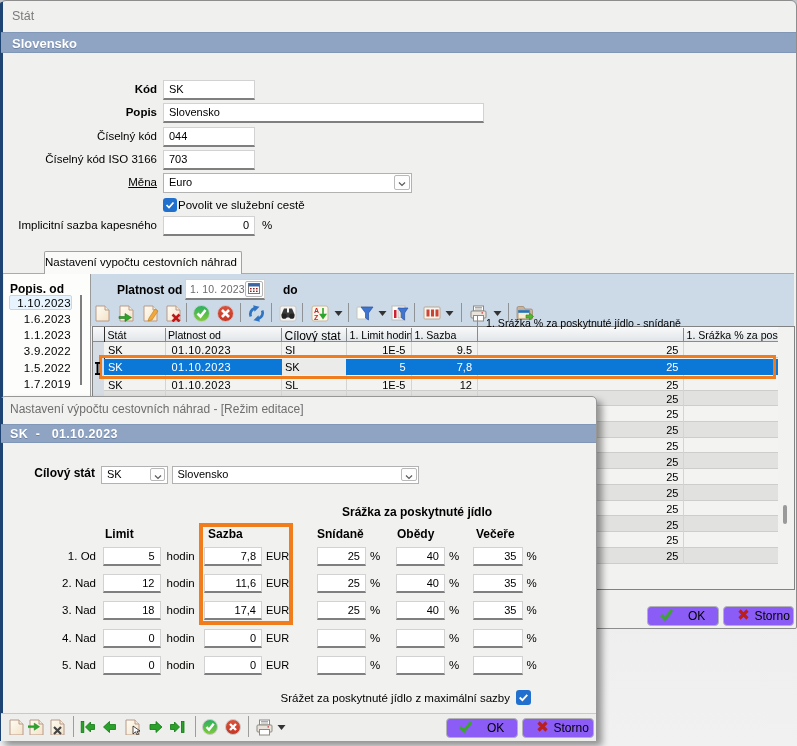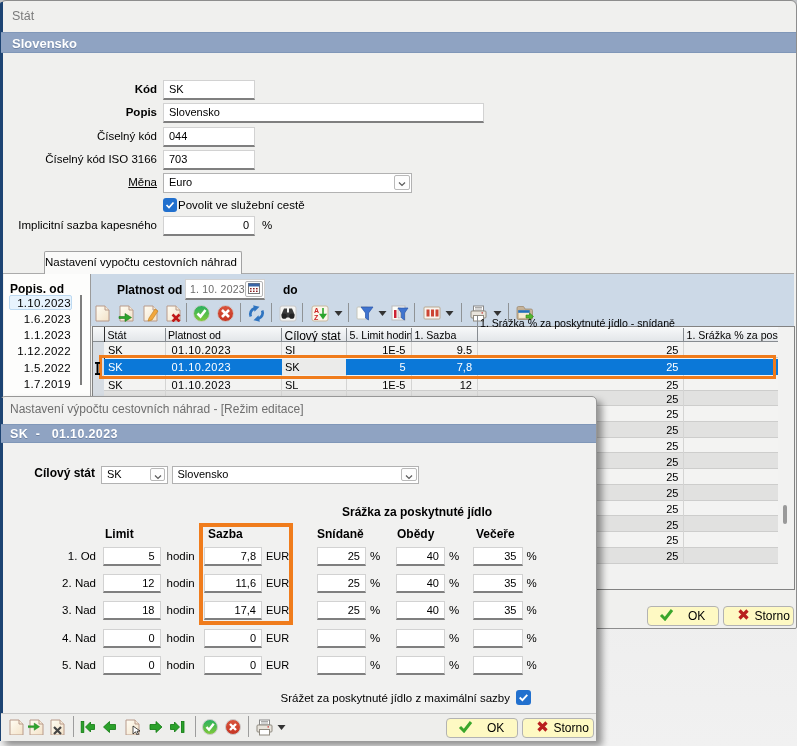--- a/index.html
+++ b/index.html
@@ -10,21 +10,21 @@
  box-sizing:border-box;font-size:11px;line-height:15px;padding:1px 5px 0 5px;white-space:nowrap;overflow:hidden;}
 .inp.r{text-align:right;}
 .lbl{position:absolute;white-space:nowrap;}
 .lbl.r{text-align:right;}
 .b{font-weight:bold;}
 .combo{position:absolute;background:#fff;border:1px solid #b2b2b2;box-sizing:border-box;}
 .combo .tx{position:absolute;left:5px;top:2px;font-size:11px;}
 .cbtn{position:absolute;right:1.5px;top:1.5px;bottom:1.5px;width:16px;background:#fdfdfd;border:1px solid #b9b9b9;border-radius:2px;box-sizing:border-box;}
 .chev{position:absolute;left:3px;top:4px;width:8px;height:8px;}
 .chev svg{display:block}
-.btn{position:absolute;background:#fef9c3;border:1px solid #b3b3b3;border-radius:4px;box-sizing:border-box;font-size:12px;}
+.btn{position:absolute;background:#8b5cf6;border:1px solid #b3b3b3;border-radius:4px;box-sizing:border-box;font-size:12px;}
 .btn .ic{position:absolute;top:50%;transform:translateY(-50%);}
 .btn .t{position:absolute;top:50%;transform:translateY(-50%);white-space:nowrap;}
 .sep{position:absolute;width:1px;background:#8f9396;}
 .bsep{position:absolute;width:1px;background:#9d9d9d;}
 .ck{position:absolute;background:#2170ce;border-radius:3px;}
 .ck svg{position:absolute;left:1px;top:1px;}
 .cell{position:absolute;box-sizing:border-box;white-space:nowrap;overflow:hidden;padding:1px 4px 0 4px;font-size:11px;}
 </style></head><body>
 
 <div class="abs" style="left:0;top:0;width:797px;height:629px;background:#f0f0ee;border:1px solid #8d8d8d;border-radius:6px 6px 2px 2px;box-sizing:border-box;"></div>
@@ -62,21 +62,21 @@
 <div class="lbl" style="left:262px;top:219px;font-size:11.5px;">%</div>
 <div class="abs" style="left:5px;top:254px;width:39px;height:19px;background:#ececeb;border:1px solid #ababab;border-bottom:none;border-radius:2px 2px 0 0;box-sizing:border-box;text-align:center;line-height:17px;font-size:11.5px;margin-left:44px;">Kurzy</div>
 <div class="abs" style="left:3px;top:273px;width:791px;height:324px;background:#f0f0ee;border-top:1px solid #ababab;box-sizing:border-box;"></div>
 <div class="abs" style="left:44px;top:251px;width:198px;height:23px;background:#fafaf9;border:1px solid #a2a2a2;border-bottom:none;border-radius:2px 2px 0 0;box-sizing:border-box;line-height:21px;font-size:11.5px;">Nastavení vypočtu cestovních náhrad</div>
 <div class="abs" style="left:4px;top:274px;width:87px;height:322px;background:#fdfdfc;border-right:1px solid #9b9b9b;box-sizing:border-box;"></div>
 <div class="lbl b" style="left:10px;top:282px;font-size:12px;">Popis. od</div>
 <div class="abs" style="left:9px;top:295px;width:63px;height:14.5px;background:#e7f3fd;border:1px solid #bcd9f1;border-radius:2px;box-sizing:border-box;"></div>
 <div class="lbl r" style="left:0;top:296.5px;width:71px;font-size:11.5px;letter-spacing:.3px;">1.10.2023</div>
 <div class="lbl r" style="left:0;top:312.8px;width:71px;font-size:11.5px;letter-spacing:.3px;">1.6.2023</div>
 <div class="lbl r" style="left:0;top:329.1px;width:71px;font-size:11.5px;letter-spacing:.3px;">1.1.2023</div>
-<div class="lbl r" style="left:0;top:345.40000000000003px;width:71px;font-size:11.5px;letter-spacing:.3px;">1.12.2022</div>
+<div class="lbl r" style="left:0;top:345.40000000000003px;width:71px;font-size:11.5px;letter-spacing:.3px;">3.9.2022</div>
 <div class="lbl r" style="left:0;top:361.70000000000005px;width:71px;font-size:11.5px;letter-spacing:.3px;">1.5.2022</div>
 <div class="lbl r" style="left:0;top:378.00000000000006px;width:71px;font-size:11.5px;letter-spacing:.3px;">1.7.2019</div>
 <div class="abs" style="left:79.8px;top:295px;width:2.5px;height:90px;background:#7e7e7e;"></div>
 <div class="abs" style="left:91px;top:274px;width:703px;height:52px;background:#ccd9e7;"></div>
 <div class="lbl b" style="left:117px;top:283px;font-size:12px;">Platnost od</div>
 <div class="abs" style="left:185px;top:279px;width:80px;height:21px;background:#fff;border:1px solid #d2d2d2;border-bottom:2px solid #7f7f7f;box-sizing:border-box;"></div>
 <div class="lbl" style="left:190px;top:283px;color:#6a6a6a;font-size:10.5px;letter-spacing:.2px;">1. 10. 2023</div>
 <div class="abs" style="left:244.5px;top:281px;width:18px;height:16px;background:#fdfdfd;border:1px solid #b5b5b5;border-radius:2px;box-sizing:border-box;">
     <svg width="12" height="11" viewBox="0 0 12 11" style="position:absolute;left:2px;top:1px;">
       <rect x="0.5" y="0.5" width="11" height="10" fill="#fff" stroke="#777"></rect>
@@ -205,23 +205,23 @@
     <path d="M1 3 Q1 1.5 2.5 1.5 L7 1.5 Q8 1.5 8.3 2.5 L9 4 L15 4 Q16.5 4 16.5 5.5 L16.5 13 Q16.5 14.5 15 14.5 L2.5 14.5 Q1 14.5 1 13 Z" fill="#c7b49a" stroke="#9a8468" stroke-width=".7"></path>
     <rect x="2.2" y="5.2" width="11.5" height="8.2" rx="1" fill="#f7ecd2" stroke="#b09a78" stroke-width=".6"></rect>
     <rect x="2.2" y="5.2" width="11.5" height="2.6" fill="#2471bd"></rect>
     <path d="M10 10 L13.5 10 L13.5 8 L17.5 11.5 L13.5 15 L13.5 13 L10 13 Z" fill="#52b830" stroke="#2f8516" stroke-width=".6"></path>
   </svg>
 <div class="abs" style="left:91.5px;top:325.5px;width:703px;height:264.0px;background:#f2f2f1;border:1px solid #828282;box-sizing:border-box;"></div>
 <div class="abs" style="left:92.5px;top:326.5px;width:685px;height:15.5px;background:linear-gradient(180deg,#f8f9fa,#e3e6e9);border-bottom:1px solid #878c91;box-sizing:border-box;"></div>
 <div class="cell" style="left:104px;top:328px;width:60.5px;height:14px;padding:1px 2px 0 2.5px;border-left:1px solid #878c91;font-size:10.6px;letter-spacing:0px;">Stát</div>
 <div class="cell" style="left:164.5px;top:328px;width:116.5px;height:14px;padding:1px 2px 0 2.5px;border-left:1px solid #878c91;font-size:10.6px;letter-spacing:0px;">Platnost od</div>
 <div class="cell" style="left:281px;top:328px;width:65px;height:14px;padding:1px 2px 0 2.5px;border-left:1px solid #878c91;font-size:12px;letter-spacing:0px;">Cílový stat</div>
-<div class="cell" style="left:346px;top:328px;width:65px;height:14px;padding:1px 2px 0 2.5px;border-left:1px solid #878c91;font-size:10.6px;letter-spacing:0px;">5. Limit hodin</div>
+<div class="cell" style="left:346px;top:328px;width:65px;height:14px;padding:1px 2px 0 2.5px;border-left:1px solid #878c91;font-size:10.6px;letter-spacing:0px;">1. Limit hodin</div>
 <div class="cell" style="left:411px;top:328px;width:65.5px;height:14px;padding:1px 2px 0 2.5px;border-left:1px solid #878c91;font-size:10.6px;letter-spacing:0px;">1. Sazba</div>
-<div class="cell" style="left:476.5px;top:316px;width:206.5px;height:28px;padding:1px 2px 0 2.5px;border-left:1px solid #878c91;font-size:10.6px;letter-spacing:0px;">1. Srážka % za poskytnuté jídlo - snídaně</div>
+<div class="cell" style="left:476.5px;top:316px;width:206.5px;height:28px;padding:1px 2px 0 2.5px;border-left:1px solid #878c91;font-size:10.6px;letter-spacing:0px;text-align:right;">1. Srážka % za poskytnuté jídlo - snídaně</div>
 <div class="cell" style="left:683px;top:328px;width:94.5px;height:14px;padding:1px 2px 0 2.5px;border-left:1px solid #878c91;font-size:10.6px;letter-spacing:0px;">1. Srážka % za pos</div>
 <div class="abs" style="left:92.5px;top:342px;width:11.5px;height:221px;background:#d6dce3;"></div>
 <div class="abs" style="left:103.5px;top:326.5px;width:1.5px;height:236.5px;background:#2e2e2e;"></div>
 <div class="abs" style="left:104px;top:342.0px;width:673.5px;height:15.8px;background:#f3f3f2;border-bottom:1px solid #cdcdcc;box-sizing:border-box;"></div>
 <div class="abs" style="left:164.5px;top:342.0px;width:1px;height:15.8px;background:#d4d4d3;"></div>
 <div class="abs" style="left:281px;top:342.0px;width:1px;height:15.8px;background:#d4d4d3;"></div>
 <div class="abs" style="left:346px;top:342.0px;width:1px;height:15.8px;background:#d4d4d3;"></div>
 <div class="abs" style="left:411px;top:342.0px;width:1px;height:15.8px;background:#d4d4d3;"></div>
 <div class="abs" style="left:476.5px;top:342.0px;width:1px;height:15.8px;background:#d4d4d3;"></div>
 <div class="abs" style="left:683px;top:342.0px;width:1px;height:15.8px;background:#d4d4d3;"></div>

